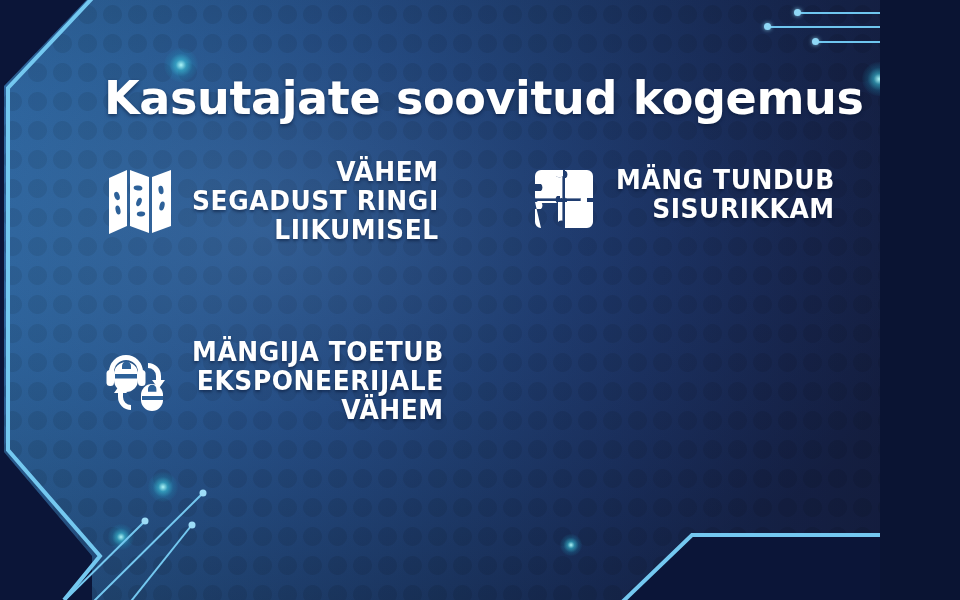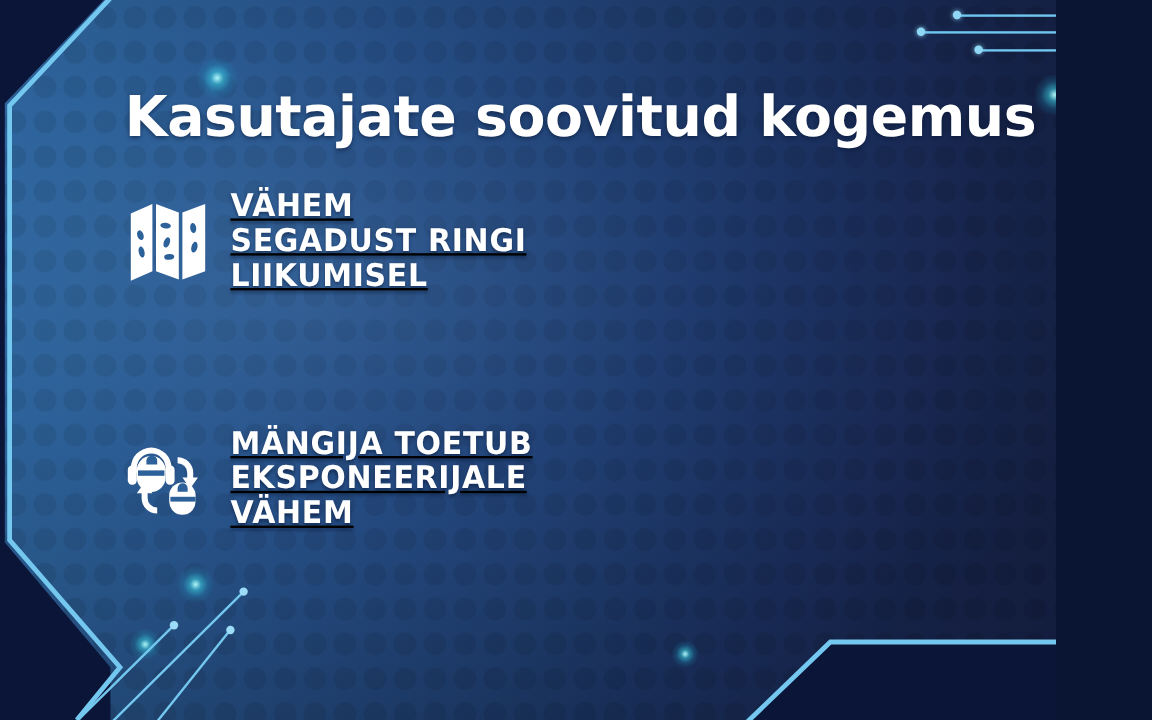--- a/index.html
+++ b/index.html
@@ -15,20 +15,21 @@
     font-family: "Liberation Sans", sans-serif;
     background: linear-gradient(100deg,
         #2f67a0 0%,
         #2b5e95 12%,
         #27538a 26%,
         #23487e 40%,
         #1f3d70 56%,
         #1c3264 72%,
         #1a2a58 86%,
         #18244e 100%);
+    text-align: right;
   }
 
   
   #dots {
     position: absolute;
     inset: 0;
     background-image: radial-gradient(circle at 50% 50%,
         rgba(0,0,0,0.085) 0px,
         rgba(0,0,0,0.085) 9px,
         rgba(0,0,0,0.0) 10px);
@@ -98,21 +99,20 @@
     width: 960px;
     height: 600px;
     pointer-events: none;
   }
   .feature {
     position: absolute;
     display: flex;
     align-items: flex-start;
     gap: 16px;
     pointer-events: auto;
-    text-decoration: underline;
   }
   .feature .icon-wrap {
     flex: 0 0 auto;
     width: 72px;
     display: flex;
     align-items: center;
     justify-content: center;
   }
   .feature .ftext {
     font-family: "DejaVu Sans", sans-serif;
@@ -123,21 +123,21 @@
     letter-spacing: 0.6px;
     text-shadow: 0 2px 3px rgba(5,20,50,0.5);
     text-transform: uppercase;
     transform: scaleX(0.96);
     transform-origin: left top;
     white-space: pre-line;
   }
 
   #f1 { left: 104px; top: 158px;  width: 420px; }
   #f2 { left: 528px; top: 166px;  width: 410px; }
-  #f3 { left: 104px; top: 356px;  width: 430px; }
+  #f3 { left: 104px; top: 338px;  width: 430px; }
   #f4 { left: 524px; top: 352px;  width: 420px; }
 
   #f1 .icon-wrap { padding-top: 8px; }
   #f2 .icon-wrap { padding-top: 2px; }
   #f3 .icon-wrap { padding-top: 6px; }
   #f4 .icon-wrap { padding-top: 0px; }
 
   svg { display: block; overflow: visible; }
 </style>
 </head>
@@ -208,20 +208,42 @@
             <ellipse cx="54" cy="24" rx="2.5" ry="4.2" transform="rotate(-8 54 24)"></ellipse>
             <ellipse cx="55" cy="40" rx="2.5" ry="4.6" transform="rotate(14 55 40)"></ellipse>
           </g>
         </svg>
       </div>
       <div class="ftext">VÄHEM
 SEGADUST RINGI
 LIIKUMISEL</div>
     </div>
 
+    <div class="feature" id="f2">
+      <div class="icon-wrap">
+        <svg width="62" height="62" viewBox="0 0 62 62">
+          <g fill="#ffffff">
+            <path d="M8,2 h15 v6 a5,5 0 0 0 7,0 v-6 h0 a6,6 0 0 1 0,0 v0 h-0 v26 h-6 a5,5 0 0 0 0,7 h6 v0 h-22 a6,6 0 0 1 -6,-6 v-6 h6 a5,5 0 0 0 0,-7 h-6 v-8 a6,6 0 0 1 6,-6 z"></path>
+            <path d="M30,2 h24 a6,6 0 0 1 6,6 v22 h-6 a5,5 0 0 0 0,7 h6 v-0 h-26 v-6 a5,5 0 0 0 -7,0 v6 h-0 v-2 h0 v-25 h6 a5,5 0 0 0 0,-7 h-3 z"></path>
+            <path d="M2,34 h6 a5,5 0 0 1 0,7 h-6 v13 a6,6 0 0 0 6,6 h22 v-6 a5,5 0 0 1 7,0 v6 h-29 z"></path>
+            <path d="M32,34 h28 v20 a6,6 0 0 1 -6,6 h-22 v-6 a5,5 0 0 0 -7,0 v6 h-0 v-26 h6 a5,5 0 0 0 0,-7 h-5 z"></path>
+          </g>
+          <g fill="#1f3d70">
+            <rect x="29.4" y="2" width="2.6" height="58"></rect>
+            <rect x="2" y="30.4" width="58" height="2.6"></rect>
+          </g>
+          <g fill="#ffffff">
+            <path d="M23,2 v6 a5,5 0 0 0 7,0 v-6 z"></path>
+            <path d="M54,30 h-6 a5,5 0 0 0 0,4 h6 z"></path>
+          </g>
+        </svg>
+      </div>
+      <div class="ftext">MÄNG TUNDUB
+SISURIKKAM</div>
+    </div>
 
     <div class="feature" id="f3">
       <div class="icon-wrap">
         <svg width="72" height="70" viewBox="0 0 72 70">
           <g fill="#ffffff">
 
             <path d="M5,28 a17,17 0 0 1 34,0 v4 h-5 v-4 a12,12 0 0 0 -24,0 v4 h-5 z"></path>
             <rect x="2.5" y="26" width="7.5" height="16" rx="3.5"></rect>
             <rect x="34" y="26" width="7.5" height="16" rx="3.5"></rect>
 

